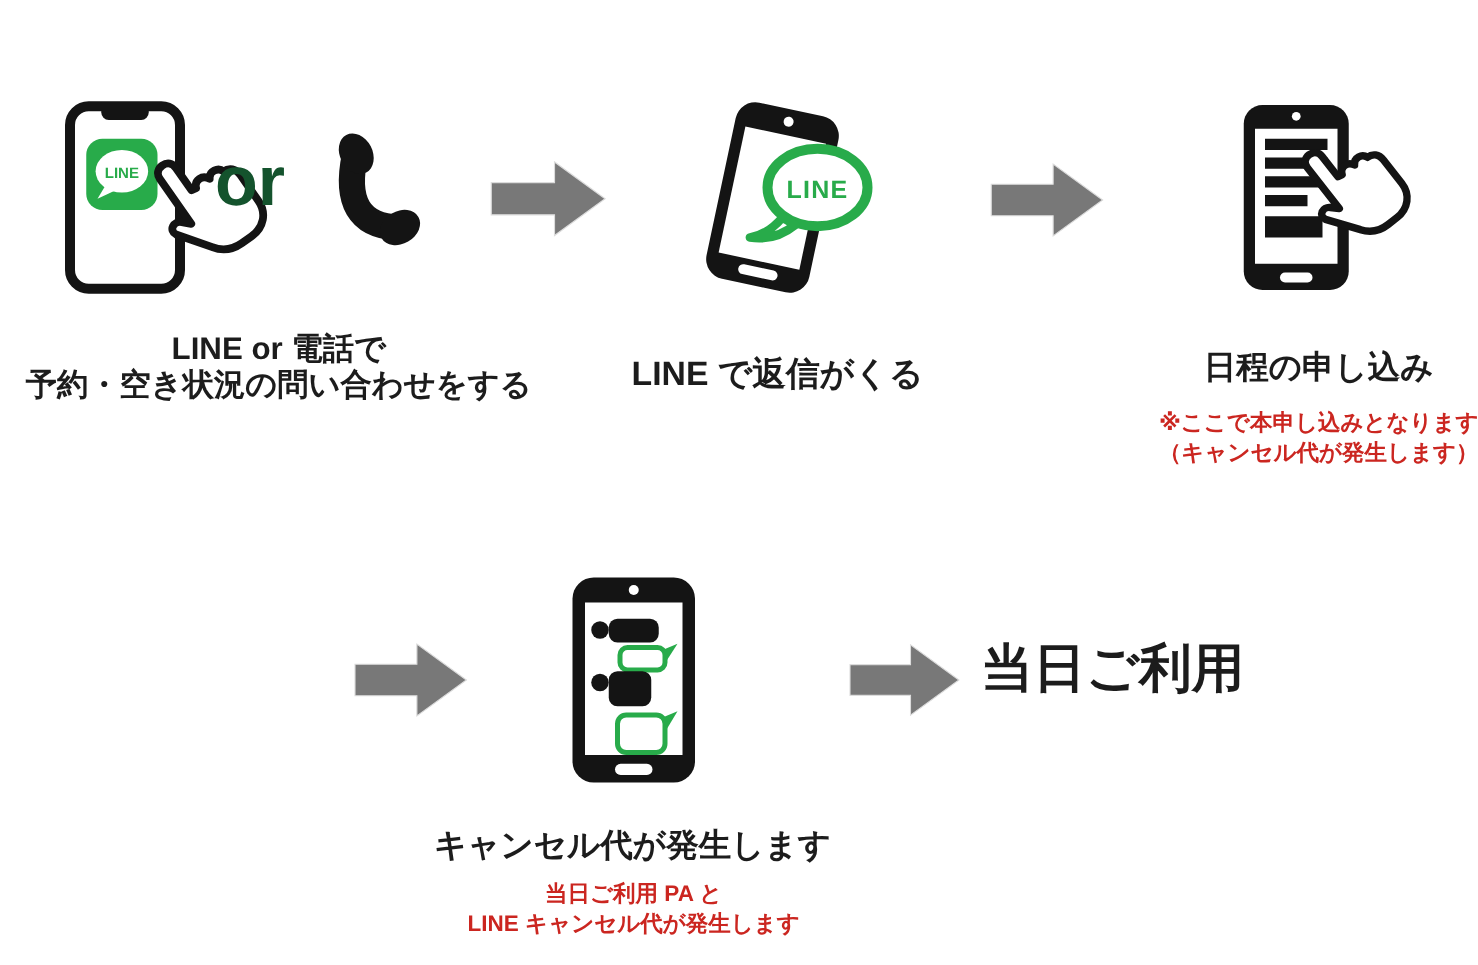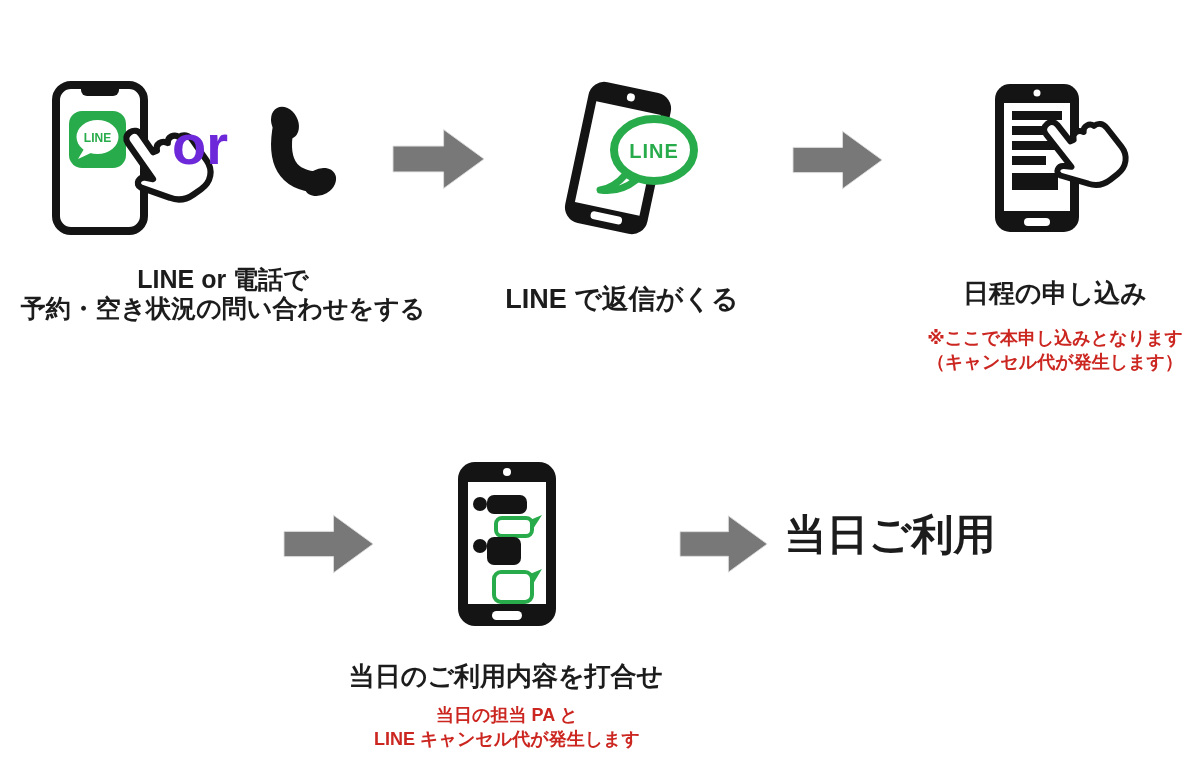--- a/index.html
+++ b/index.html
@@ -12,21 +12,21 @@
   .abs{position:absolute;}
   svg{overflow:visible;display:block;}
   .caption{
     font-weight:800;color:#1c1c1c;text-align:center;
     letter-spacing:0px;line-height:1.16;
   }
   .note{
     font-weight:800;color:#cb2620;text-align:center;line-height:1.32;
   }
   .or-label{
-    font-weight:800;color:#6d28d9;text-align:center;
+    font-weight:800;color:#14532d;text-align:center;
   }
 </style>
 </head>
 <body>
 
 <div class="abs" style="left:48px;top:78px;width:150px;height:168px;">
   <svg width="150" height="168" viewBox="0 0 150 168">
     <rect x="8" y="7" width="88" height="146" rx="15" fill="#ffffff" stroke="#141414" stroke-width="8"></rect>
     <path d="M33,4 h38 v8 a6,6 0 0 1 -6,6 h-26 a6,6 0 0 1 -6,-6 z" fill="#141414"></path>
     <rect x="21" y="33" width="57" height="57" rx="13" fill="#28ab4a"></rect>
@@ -136,18 +136,18 @@
 <div class="abs" style="left:680px;top:514px;width:88px;height:60px;">
   <svg width="88" height="60" viewBox="0 0 100 66">
     <polygon points="0,19 55,19 55,1 99,33 55,65 55,47 0,47" fill="#787878" stroke="#dcdcdc" stroke-width="1"></polygon>
   </svg>
 </div>
 
 <div class="abs caption" style="left:772px;top:508px;width:236px;font-size:42px;line-height:1.28;">
   <div>当日ご利用</div>
 </div>
 
-<div class="abs caption" style="left:338px;top:661px;width:336px;font-size:26px;">当日のご利用内容を打合せ</div>
+<div class="abs caption" style="left:338px;top:661px;width:336px;font-size:26px;">キャンセル代が発生します</div>
 
 <div class="abs note" style="left:352px;top:704px;width:310px;font-size:18px;">
-  <div>当日の担当 PA と</div>
+  <div>当日ご利用 PA と</div>
   <div>LINE キャンセル代が発生します</div>
 </div>
 
 </body></html>

